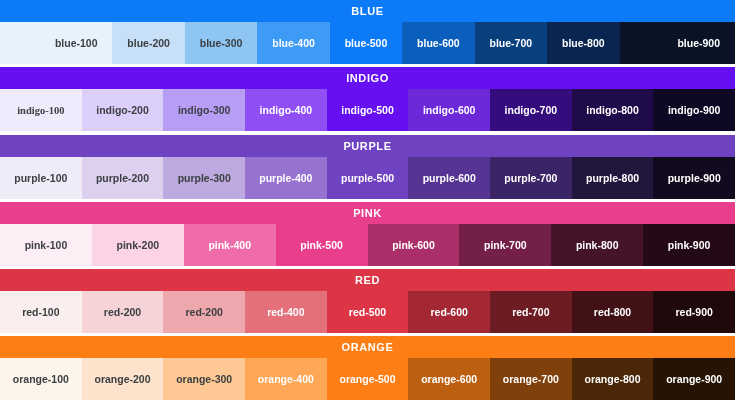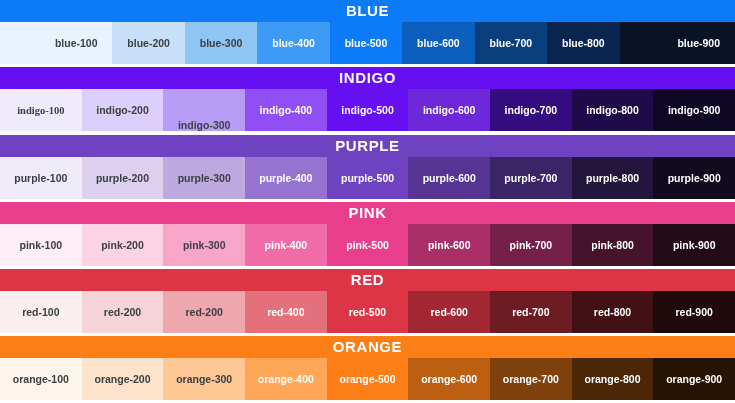--- a/index.html
+++ b/index.html
@@ -23,21 +23,21 @@
   .family {
     display: flex;
     flex-direction: column;
     width: 100%;
   }
   .family-header {
     height: 22px;
     line-height: 22px;
     text-align: center;
     color: #ffffff;
-    font-size: 15px;
+    font-size: 11px;
     font-weight: bold;
     letter-spacing: 0.6px;
     width: 100%;
     box-sizing: border-box;
   }
   .swatch-row {
     display: flex;
     width: 100%;
     height: 42px;
   }
@@ -98,21 +98,21 @@
     <div class="gap"></div>
     <div class="family">
       <div class="family-header" style="background: rgb(102, 16, 242); color: rgb(255, 255, 255);">INDIGO</div>
       <div class="swatch-row">
         <div class="swatch" style="background: rgb(240, 234, 253); color: rgb(60, 64, 67); font-family: Liberation Serif, serif;">
           <span>indigo-100</span>
         </div>
         <div class="swatch" style="background: rgb(220, 207, 251); color: rgb(60, 64, 67);">
           <span>indigo-200</span>
         </div>
-        <div class="swatch" style="background: rgb(184, 157, 247); color: rgb(60, 64, 67); align-items: flex-end;">
+        <div class="swatch" style="background: rgb(184, 157, 247); color: rgb(60, 64, 67);">
           <span>indigo-300</span>
         </div>
         <div class="swatch" style="background: rgb(143, 79, 245); color: rgb(255, 255, 255);">
           <span>indigo-400</span>
         </div>
         <div class="swatch" style="background: rgb(102, 16, 242); color: rgb(255, 255, 255);">
           <span>indigo-500</span>
         </div>
         <div class="swatch" style="background: #6d28d9; color: rgb(255, 255, 255);">
           <span>indigo-600</span>
@@ -163,23 +163,20 @@
     </div>
     <div class="gap"></div>
     <div class="family">
       <div class="family-header" style="background: rgb(232, 62, 140); color: rgb(255, 255, 255);">PINK</div>
       <div class="swatch-row">
         <div class="swatch" style="background: rgb(253, 238, 245); color: rgb(60, 64, 67);">
           <span>pink-100</span>
         </div>
         <div class="swatch" style="background: rgb(251, 211, 228); color: rgb(60, 64, 67);">
           <span>pink-200</span>
-        </div>
-        <div class="swatch" style="background: rgb(247, 166, 200); color: rgb(60, 64, 67);">
-          <span>pink-300</span>
         </div>
         <div class="swatch" style="background: rgb(240, 108, 169); color: rgb(255, 255, 255);">
           <span>pink-400</span>
         </div>
         <div class="swatch" style="background: rgb(232, 62, 140); color: rgb(255, 255, 255);">
           <span>pink-500</span>
         </div>
         <div class="swatch" style="background: rgb(170, 47, 104); color: rgb(255, 255, 255);">
           <span>pink-600</span>
         </div>

